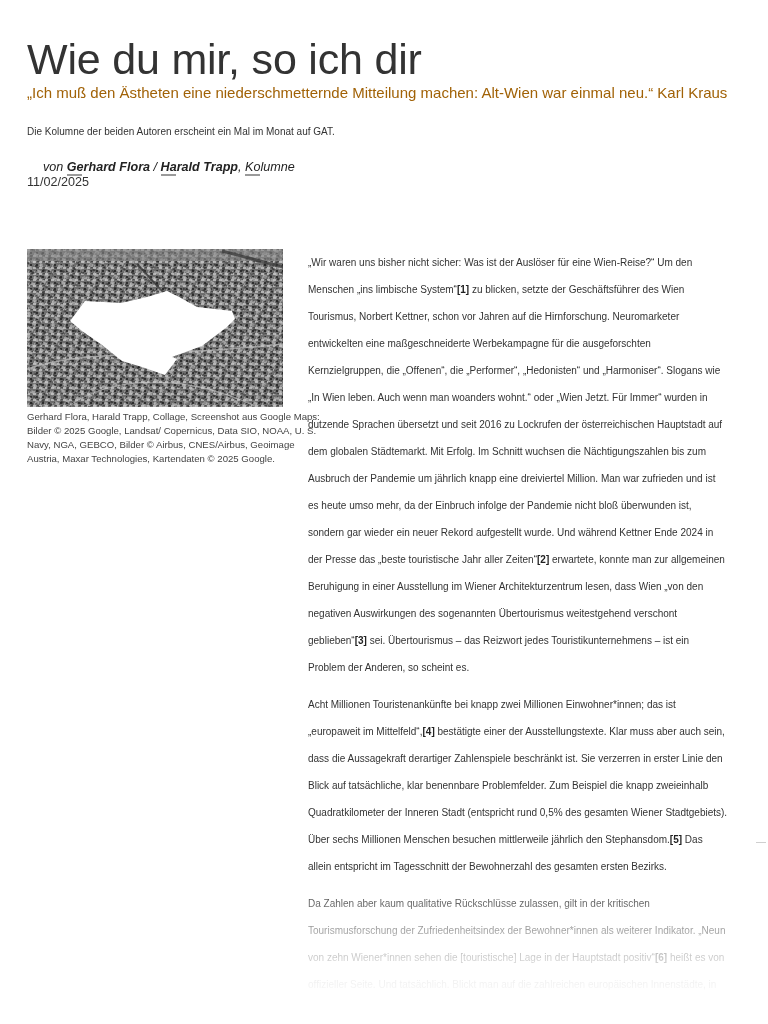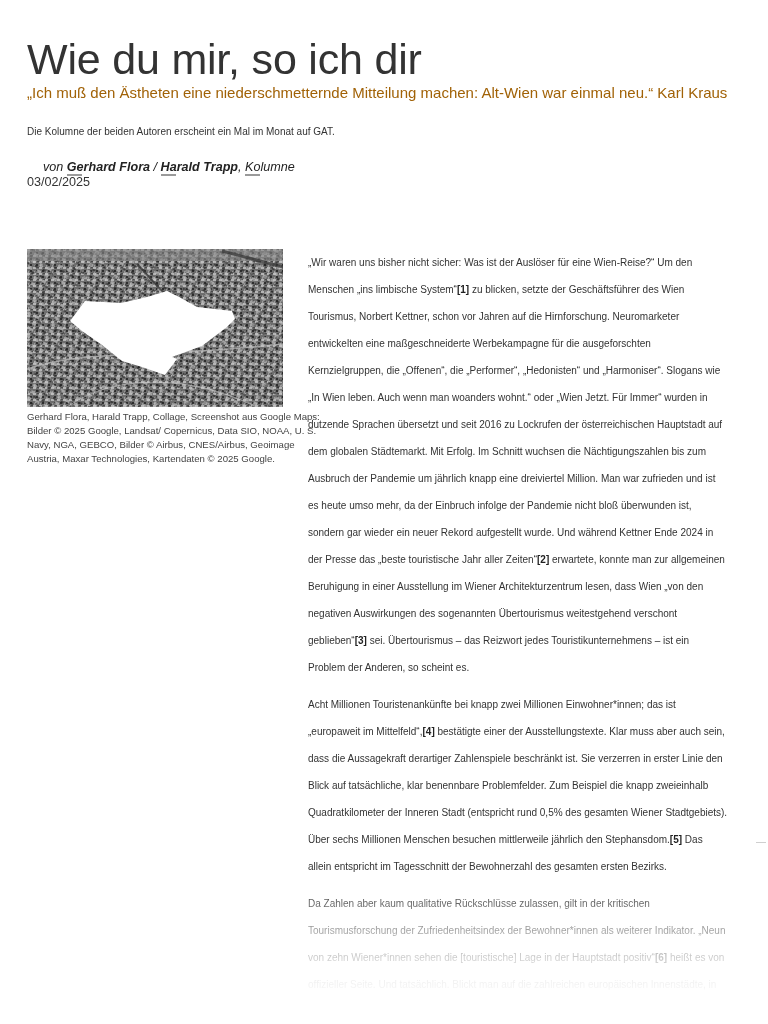--- a/index.html
+++ b/index.html
@@ -58,21 +58,21 @@
 </style>
 </head>
 <body>
 
 <h1 class="title">Wie du mir, so ich dir</h1>
 <p class="subtitle">„Ich muß den Ästheten eine niederschmetternde Mitteilung machen: Alt-Wien war einmal neu.“ Karl Kraus</p>
 <p class="intro">Die Kolumne der beiden Autoren erscheint ein Mal im Monat auf GAT.</p>
 
 <p class="byline"><span>von </span><a class="author">Gerhard Flora</a><span> / </span><a class="author">Harald Trapp</a><span>, </span><a>Kolumne</a></p>
 
-<p class="date">03/02/2025</p>
+<p class="date">11/02/2025</p>
 
 <figure class="figure">
   <svg class="map" viewBox="0 0 256 158" preserveAspectRatio="none" xmlns="http://www.w3.org/2000/svg">
     <defs>
       <pattern id="city" width="6" height="6" patternUnits="userSpaceOnUse">
         <rect width="6" height="6" fill="#6e6e6e"></rect>
         <rect x="0" y="0" width="3" height="2" fill="#b5b5b5"></rect>
         <rect x="3" y="3" width="2" height="2" fill="#2e2e2e"></rect>
         <rect x="1" y="4" width="1" height="2" fill="#9a9a9a"></rect>
         <rect x="4" y="0" width="2" height="1" fill="#4a4a4a"></rect>

